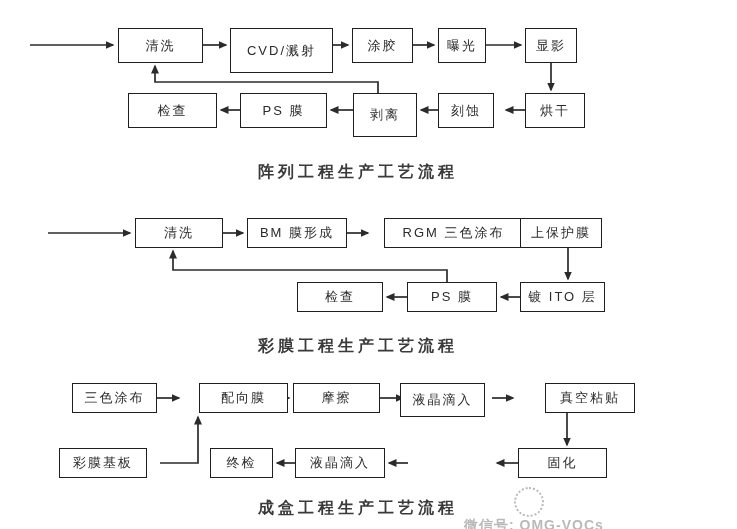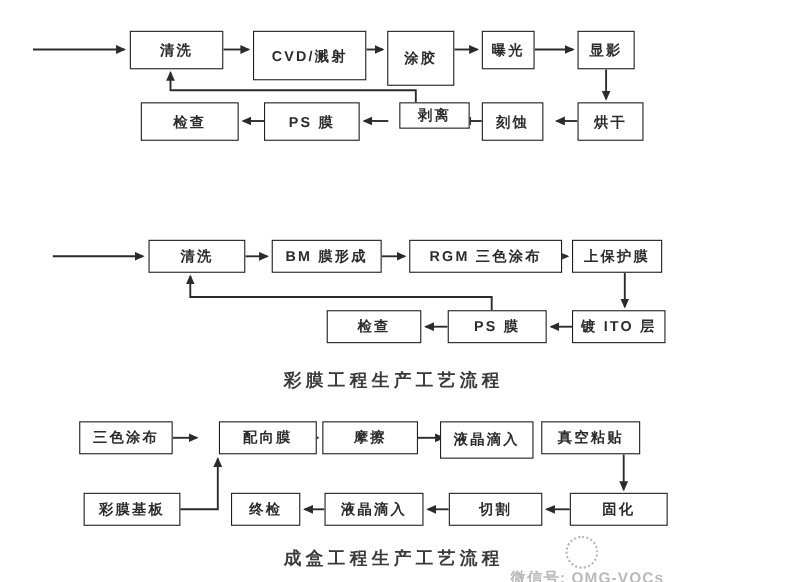--- a/index.html
+++ b/index.html
@@ -12,21 +12,21 @@
   html,body{margin:0;padding:0;background:var(--bg);}
   .canvas{
     position:relative;width:737px;height:529px;background:var(--bg);
     font-family:"Liberation Sans","DejaVu Sans",sans-serif;overflow:hidden;
   }
   .arrow-layer{position:absolute;left:0;top:0;width:737px;height:529px;}
   .arrow-layer line,.arrow-layer polyline{stroke:var(--line);stroke-width:1.7;fill:none;}
   .box{
     position:absolute;box-sizing:border-box;border:1.7px solid var(--box-border);
     background:var(--bg);display:flex;align-items:center;justify-content:center;
-    font-size:13px;font-weight:bold;color:var(--text);letter-spacing:2px;
+    font-size:13px;font-weight:normal;color:var(--text);letter-spacing:2px;
     white-space:nowrap;
   }
   .chart-title{
     position:absolute;font-size:16px;font-weight:bold;color:#3a3a3a;
     letter-spacing:4px;white-space:nowrap;
   }
   .watermark{position:absolute;display:flex;align-items:center;color:var(--wm);flex-direction:column;}
   .wm-circle{
     width:26px;height:26px;border-radius:50%;border:2px dotted var(--wm);
     margin-right:10px;display:flex;align-items:center;justify-content:center;
@@ -73,47 +73,47 @@
     <line x1="492" y1="398" x2="513" y2="398" marker-end="url(#ah)"></line>
     <line x1="567" y1="413" x2="567" y2="445" marker-end="url(#ah)"></line>
     <line x1="518" y1="463" x2="497" y2="463" marker-end="url(#ah)"></line>
     <line x1="408" y1="463" x2="389" y2="463" marker-end="url(#ah)"></line>
     <line x1="295" y1="463" x2="277" y2="463" marker-end="url(#ah)"></line>
     <polyline points="160,463 198,463 198,417" marker-end="url(#ah)"></polyline>
   </svg>
 
   <div class="box" style="left:118px;top:28px;width:85px;height:35px">清洗</div>
   <div class="box" style="left:230px;top:28px;width:103px;height:45px">CVD/溅射</div>
-  <div class="box" style="left:352px;top:28px;width:61px;height:50px">涂胶</div>
+  <div class="box" style="left:352px;top:28px;width:61px;height:35px">涂胶</div>
   <div class="box" style="left:438px;top:28px;width:48px;height:35px">曝光</div>
   <div class="box" style="left:525px;top:28px;width:52px;height:35px">显影</div>
   <div class="box" style="left:128px;top:93px;width:89px;height:35px">检查</div>
   <div class="box" style="left:240px;top:93px;width:87px;height:35px">PS 膜</div>
-  <div class="box" style="left:363px;top:93px;width:64px;height:24px">剥离</div>
+  <div class="box" style="left:353px;top:93px;width:64px;height:44px">剥离</div>
   <div class="box" style="left:438px;top:93px;width:56px;height:35px">刻蚀</div>
   <div class="box" style="left:525px;top:93px;width:60px;height:35px">烘干</div>
+  <div class="chart-title" style="left:258px;top:162px">阵列工程生产工艺流程</div>
 
   <div class="box" style="left:135px;top:218px;width:88px;height:30px">清洗</div>
   <div class="box" style="left:247px;top:218px;width:100px;height:30px">BM 膜形成</div>
-  <div class="box" style="left:372px;top:218px;width:139px;height:30px">RGM 三色涂布</div>
+  <div class="box" style="left:384px;top:218px;width:139px;height:30px">RGM 三色涂布</div>
   <div class="box" style="left:520px;top:218px;width:82px;height:30px">上保护膜</div>
   <div class="box" style="left:297px;top:282px;width:86px;height:30px">检查</div>
   <div class="box" style="left:407px;top:282px;width:90px;height:30px">PS 膜</div>
   <div class="box" style="left:520px;top:282px;width:85px;height:30px">镀 ITO 层</div>
   <div class="chart-title" style="left:258px;top:336px">彩膜工程生产工艺流程</div>
 
   <div class="box" style="left:72px;top:383px;width:85px;height:30px">三色涂布</div>
   <div class="box" style="left:199px;top:383px;width:89px;height:30px">配向膜</div>
   <div class="box" style="left:293px;top:383px;width:87px;height:30px">摩擦</div>
   <div class="box" style="left:400px;top:383px;width:85px;height:34px">液晶滴入</div>
-  <div class="box" style="left:492px;top:383px;width:90px;height:30px">真空粘贴</div>
-  <div class="box" style="left:76px;top:448px;width:88px;height:30px">彩膜基板</div>
+  <div class="box" style="left:545px;top:383px;width:90px;height:30px">真空粘贴</div>
+  <div class="box" style="left:59px;top:448px;width:88px;height:30px">彩膜基板</div>
   <div class="box" style="left:210px;top:448px;width:63px;height:30px">终检</div>
   <div class="box" style="left:295px;top:448px;width:90px;height:30px">液晶滴入</div>
-  <div class="box" style="left:408px;top:448px;width:85px;height:30px">切割</div>
   <div class="box" style="left:518px;top:448px;width:89px;height:30px">固化</div>
   <div class="chart-title" style="left:258px;top:498px">成盒工程生产工艺流程</div>
 
   <div class="watermark" style="left:464px;top:487px">
     <span class="wm-circle"></span>
     <span class="wm-text">微信号: OMG-VOCs</span>
   </div>
 
 </div>
 

